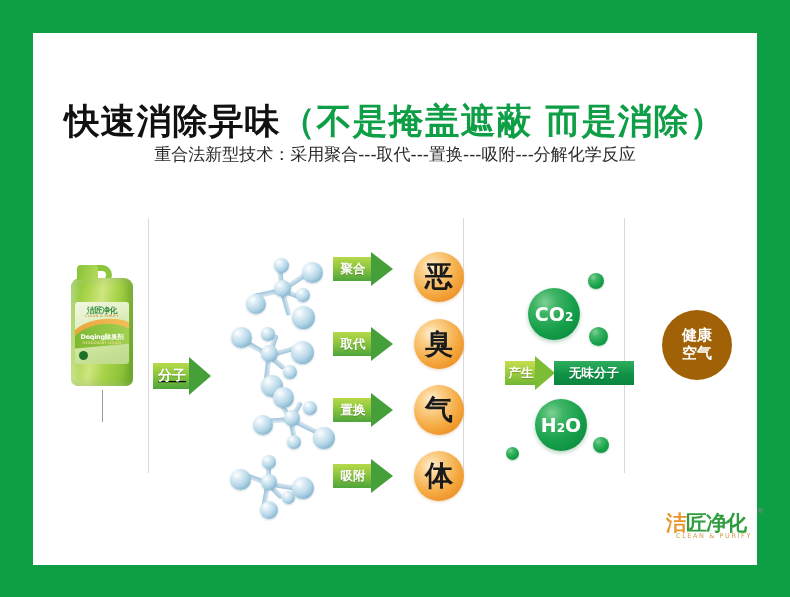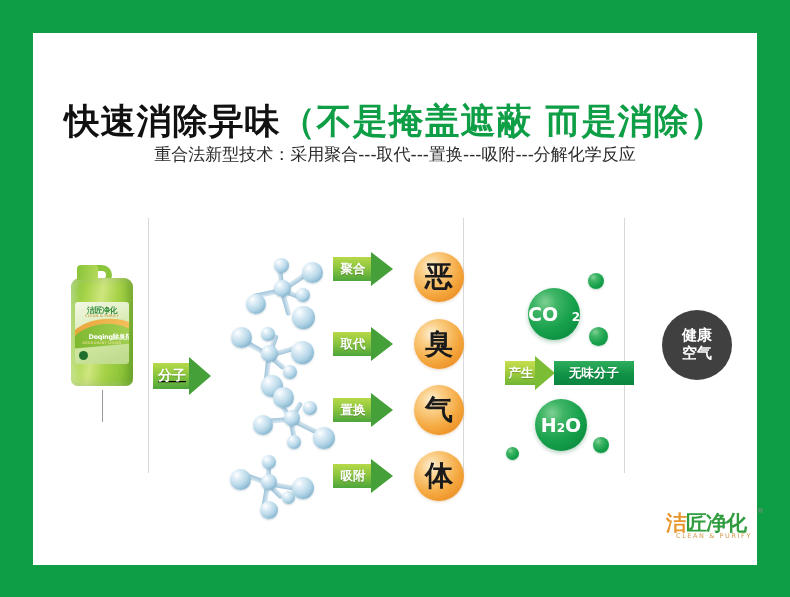--- a/index.html
+++ b/index.html
@@ -79,21 +79,21 @@
     background:linear-gradient(90deg,#eaa33a,#f3c35f);
     border-radius:50%/100% 100% 0 0;transform:rotate(-6deg);
   }
   .label .swoosh2{
     position:absolute;left:-6px;top:22px;width:70px;height:22px;
     background:linear-gradient(90deg,#7ab62e,#a9d356);
     border-radius:50%/100% 100% 0 0;transform:rotate(-5deg);
   }
   .label .lbl-mid{
     position:absolute;left:0;top:31px;width:100%;text-align:center;
-    font-size:6.5px;font-weight:bold;color:#ffffff;letter-spacing:-.3px;margin-left:8px;
+    font-size:6.5px;font-weight:bold;color:#ffffff;letter-spacing:-.3px;
   }
   .label .lbl-small{
     position:absolute;left:0;top:39px;width:100%;text-align:center;
     font-size:3.5px;color:#fce9a0;letter-spacing:.2px;
   }
   .label .lbl-badge{
     position:absolute;left:4px;bottom:4px;width:9px;height:9px;
     border-radius:50%;background:#1f6f2c;
   }
   .leader{
@@ -171,21 +171,21 @@
   .oc4{left:381px;top:418px;}
 
   
   .gcircle{
     position:absolute;border-radius:50%;
     background:radial-gradient(circle at 33% 27%, #7fd094 0%, #3fb566 22%, #17a04b 55%, #0b8c3f 85%, #0a7c38 100%);
     display:flex;align-items:center;justify-content:center;
     color:#ffffff;font-weight:bold;
     box-shadow:0 2px 4px rgba(10,110,50,.3);
   }
-  .co2{left:495px;top:255px;width:52px;height:52px;font-size:19px;justify-content:space-between;}
+  .co2{left:495px;top:255px;width:52px;height:52px;font-size:19px;}
   .h2o{left:502px;top:366px;width:52px;height:52px;font-size:19px;}
   .gcircle sub{font-size:12px;vertical-align:baseline;position:relative;top:3px;}
   .gdot{
     position:absolute;border-radius:50%;
     background:radial-gradient(circle at 33% 27%, #7fd094 0%, #3fb566 25%, #16a04a 60%, #0a8b3e 100%);
     box-shadow:0 1px 2px rgba(10,110,50,.28);
   }
   .gd1{left:555px;top:240px;width:16px;height:16px;}
   .gd2{left:556px;top:294px;width:19px;height:19px;}
   .gd3{left:473px;top:414px;width:13px;height:13px;}
@@ -205,21 +205,21 @@
     position:absolute;left:521px;top:328px;width:80px;height:24px;
     background:linear-gradient(180deg,#2fae5c 0%,#109247 55%,#0c8540 100%);
     display:flex;align-items:center;justify-content:center;
     color:#ffffff;font-size:12.5px;font-weight:bold;white-space:nowrap;
     text-shadow:0 1px 1px rgba(0,0,0,.2);
   }
 
   
   .health{
     position:absolute;left:629px;top:277px;width:70px;height:70px;
-    border-radius:50%;background:#404040;
+    border-radius:50%;background:#a16207;
     display:flex;flex-direction:column;align-items:center;justify-content:center;
     color:#ffffff;font-size:15px;font-weight:bold;line-height:1.18;
   }
 
   
   .logo{position:absolute;left:633px;top:472px;width:96px;height:40px;}
   .logo .mark{
     position:absolute;left:0;top:4px;font-size:21px;font-weight:bold;
     color:#2f9d3e;letter-spacing:-1px;white-space:nowrap;
   }

